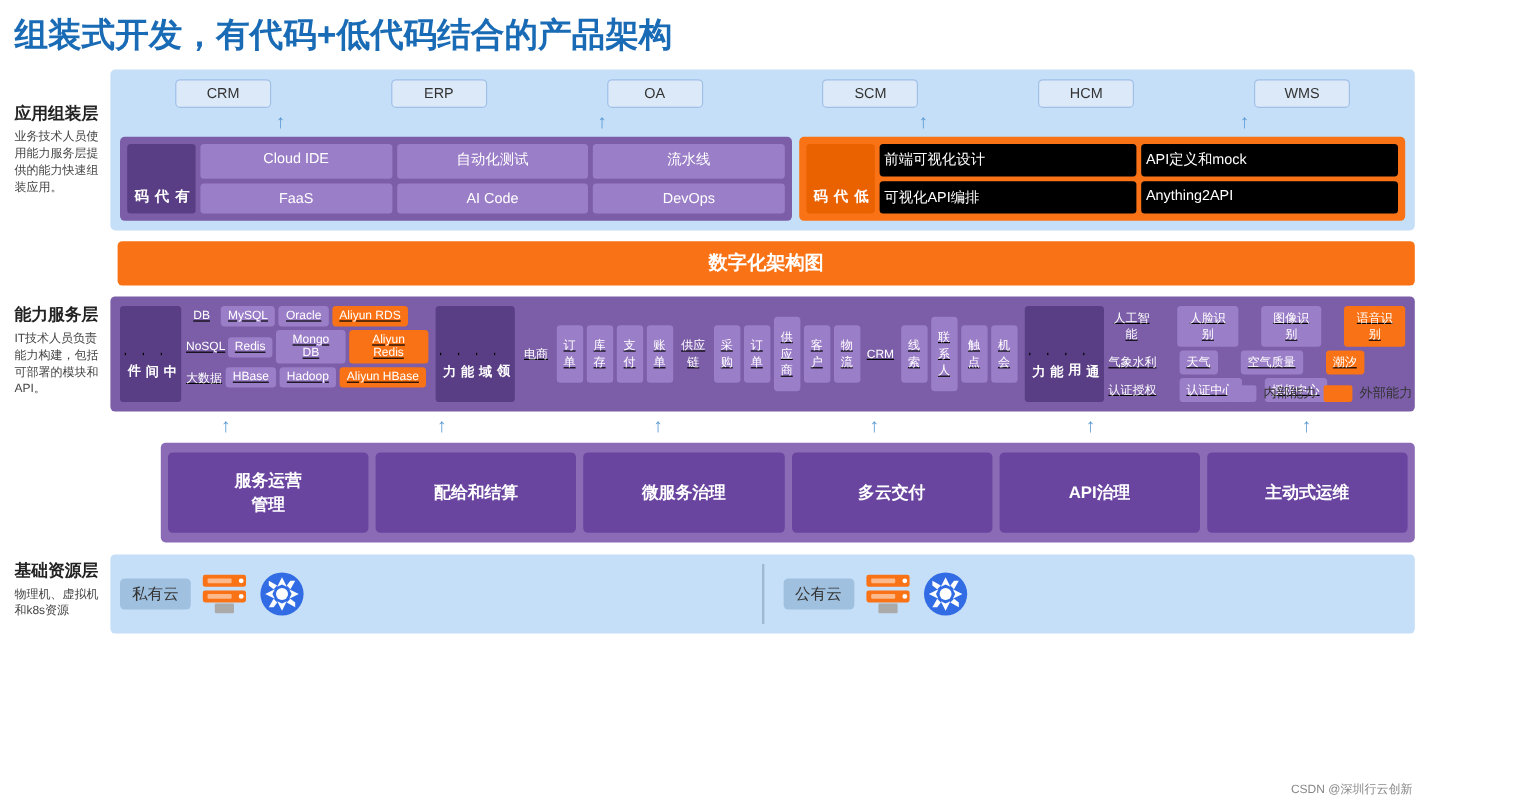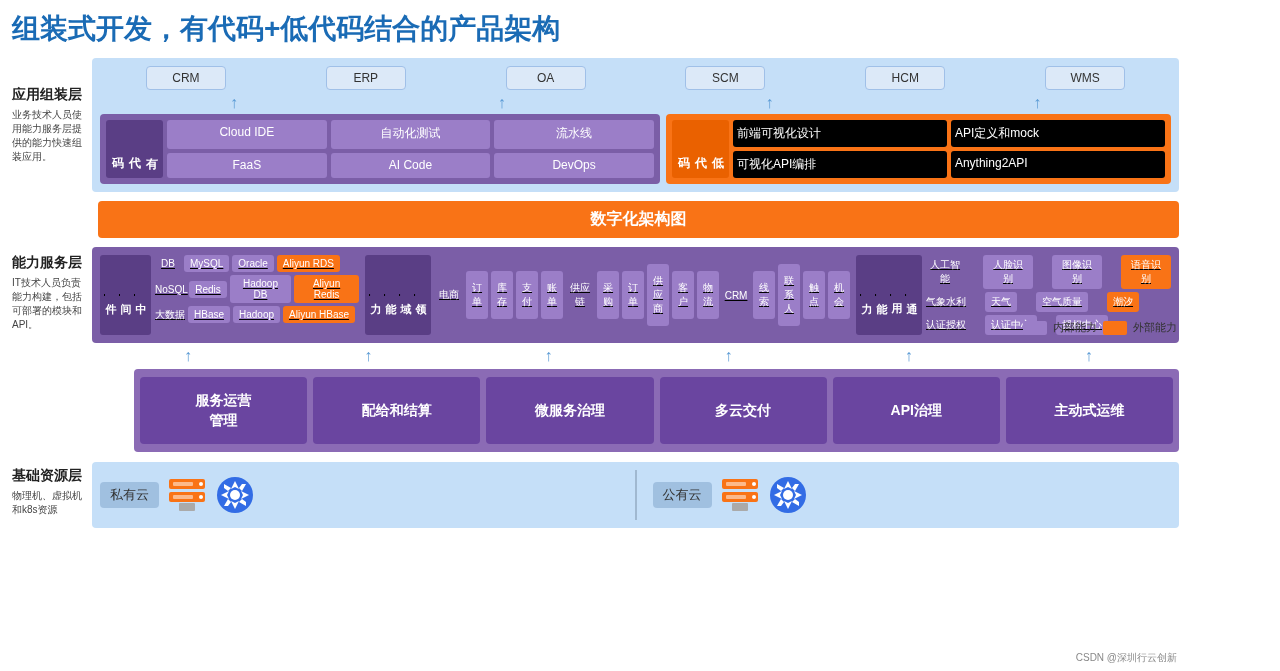--- a/index.html
+++ b/index.html
@@ -507,21 +507,21 @@
           <div class="zhongjian-grid">
             <div class="zjrow">
               <span class="zjrow-label">DB</span>
               <span class="zj-item">MySQL</span>
               <span class="zj-item">Oracle</span>
               <span class="zj-item orange">Aliyun RDS</span>
             </div>
             <div class="zjrow">
               <span class="zjrow-label">NoSQL</span>
               <span class="zj-item">Redis</span>
-              <span class="zj-item">Hadoop DB</span>
+              <span class="zj-item">Mongo DB</span>
               <span class="zj-item orange">Aliyun Redis</span>
             </div>
             <div class="zjrow">
               <span class="zjrow-label">大数据</span>
               <span class="zj-item">HBase</span>
               <span class="zj-item">Hadoop</span>
               <span class="zj-item orange">Aliyun HBase</span>
             </div>
           </div>
         </div>

